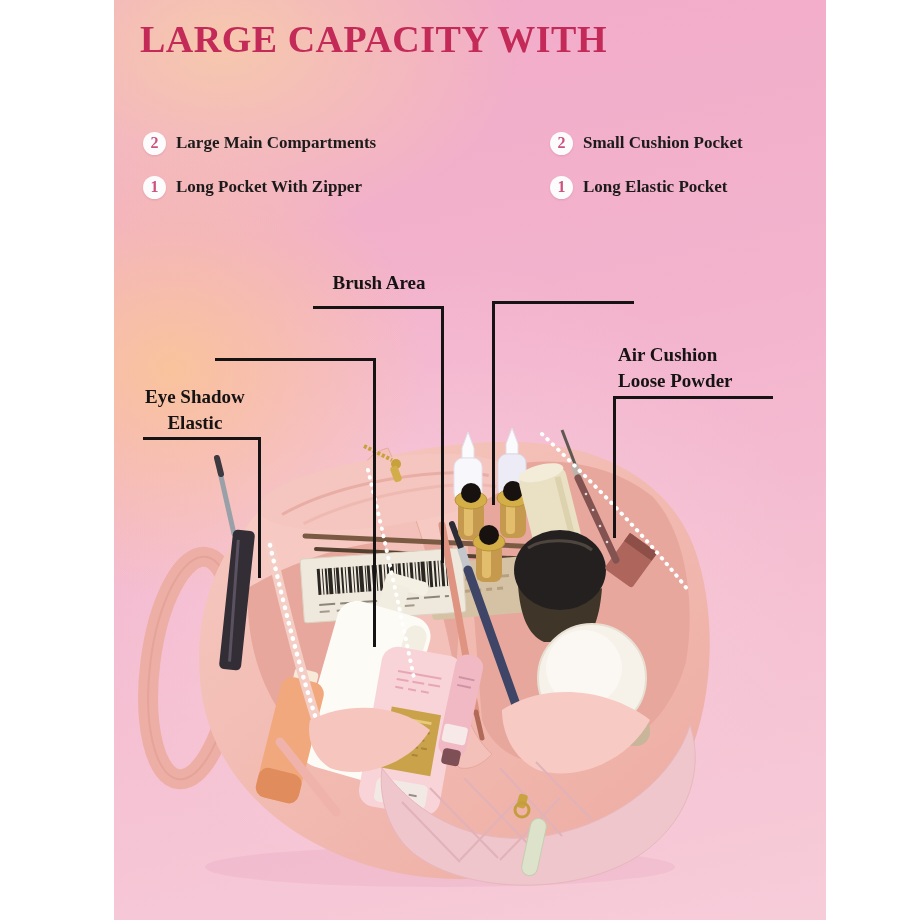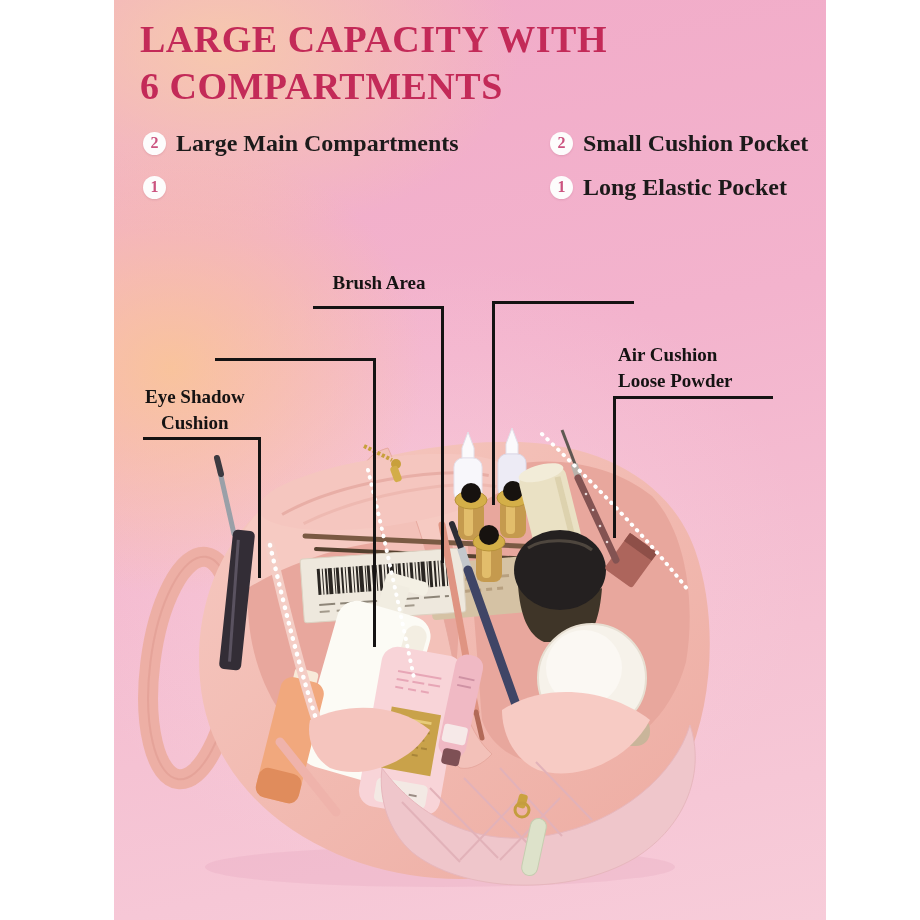--- a/index.html
+++ b/index.html
@@ -20,51 +20,51 @@
     color:#c32a58; line-height:47px; letter-spacing:0.5px; white-space:nowrap;
   }
   .feature {
     position:absolute; display:flex; align-items:center; gap:10px; height:26px;
   }
   .badge {
     width:23px; height:23px; border-radius:50%; background:#fdfcfc; color:#cb537f;
     font-size:16px; font-weight:bold; display:flex; align-items:center;
     justify-content:center; box-shadow:0 1px 2px rgba(150,60,90,0.18); flex:0 0 auto;
   }
-  .feature-label { font-size:24px; font-weight:bold; color:#1c1a1a; white-space:nowrap; }
+  .feature-label { font-size:17px; font-weight:bold; color:#1c1a1a; white-space:nowrap; }
   .callout-label {
     position:absolute; font-size:19px; font-weight:bold; color:#151313;
     line-height:26px; white-space:nowrap;
   }
   .center { text-align:center; }
   .hline { position:absolute; height:3px; background:#151313; }
   .vline { position:absolute; width:3px;  background:#151313; }
   .photo  { position:absolute; left:16px; top:420px; width:600px; height:470px; }
 </style>
 </head>
 <body>
 
 <div class="canvas">
   <div class="poster">
 
     <div class="title">
       <div>LARGE CAPACITY WITH</div>
-      <div>6 COMPARTMENTS</div>
     </div>
 
     <div class="feature" style="left:29px; top:130px;">
       <div class="badge">2</div>
       <div class="feature-label">Large Main Compartments</div>
     </div>
     <div class="feature" style="left:436px; top:130px;">
       <div class="badge">2</div>
       <div class="feature-label">Small Cushion Pocket</div>
     </div>
     <div class="feature" style="left:29px; top:174px;">
       <div class="badge">1</div>
+      <div class="feature-label">Long Pocket With Zipper</div>
     </div>
     <div class="feature" style="left:436px; top:174px;">
       <div class="badge">1</div>
       <div class="feature-label">Long Elastic Pocket</div>
     </div>
 
     <svg class="photo" viewBox="0 0 600 470" xmlns="http://www.w3.org/2000/svg" aria-hidden="true">
       <defs>
         <linearGradient id="shellG" x1="0" y1="0" x2="1" y2="1">
           <stop offset="0" stop-color="#f6c9c1"></stop>
@@ -251,21 +251,21 @@
     <div class="vline" style="left:327px; top:306px; height:257px;"></div>
 
     <div class="hline" style="left:378px; top:301px; width:142px;"></div>
     <div class="vline" style="left:378px; top:301px; height:204px;"></div>
 
     <div class="hline" style="left:101px; top:358px; width:161px;"></div>
     <div class="vline" style="left:259px; top:358px; height:289px;"></div>
 
     <div class="callout-label" style="left:31px; top:384px;text-align:center;">
       <div>Eye Shadow</div>
-      <div>Cushion</div>
+      <div>Elastic</div>
     </div>
     <div class="hline" style="left:29px; top:437px; width:118px;"></div>
     <div class="vline" style="left:144px; top:437px; height:141px;"></div>
 
     <div class="callout-label" style="left:504px; top:342px;">
       <div>Air Cushion</div>
       <div>Loose Powder</div>
     </div>
     <div class="hline" style="left:499px; top:396px; width:160px;"></div>
     <div class="vline" style="left:499px; top:396px; height:142px;"></div>

